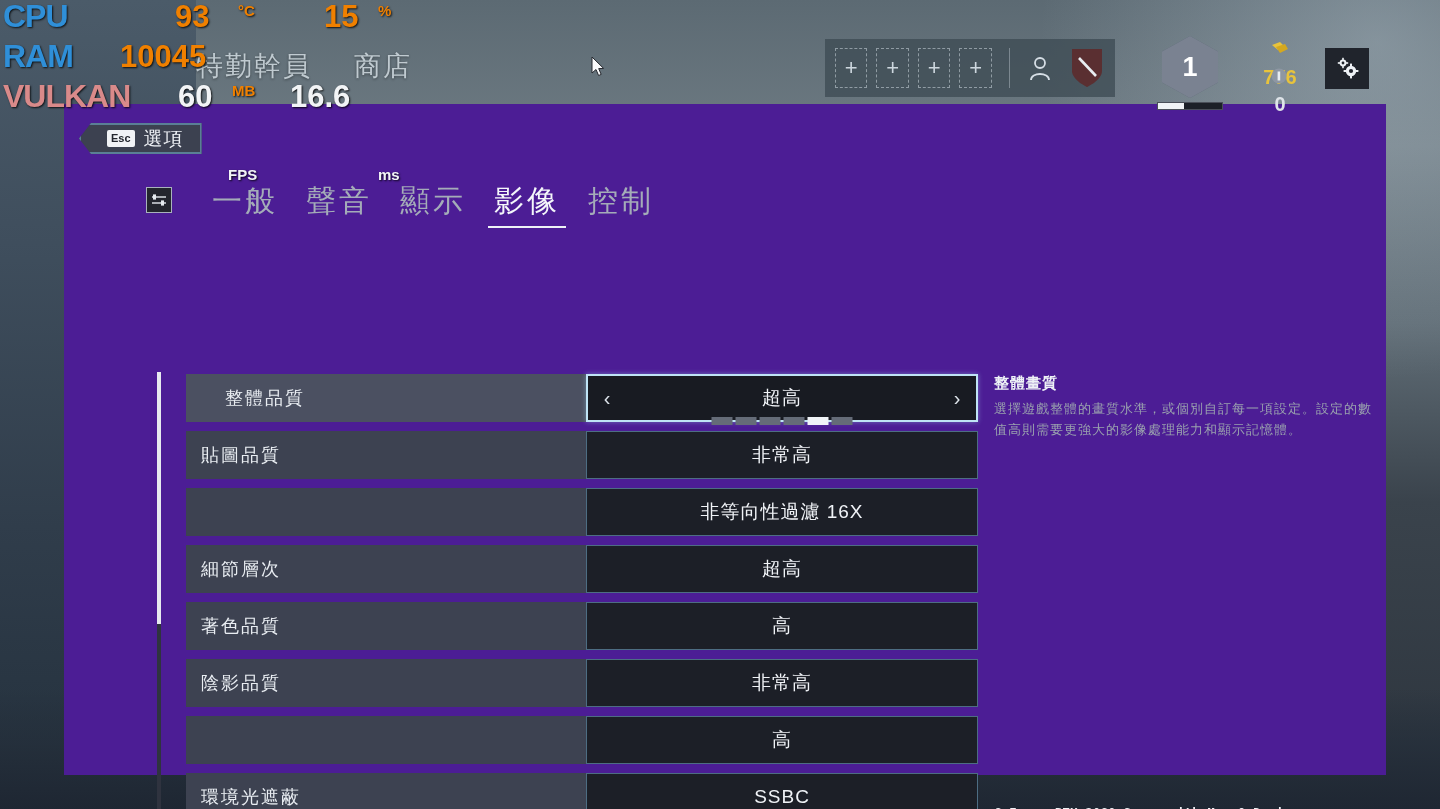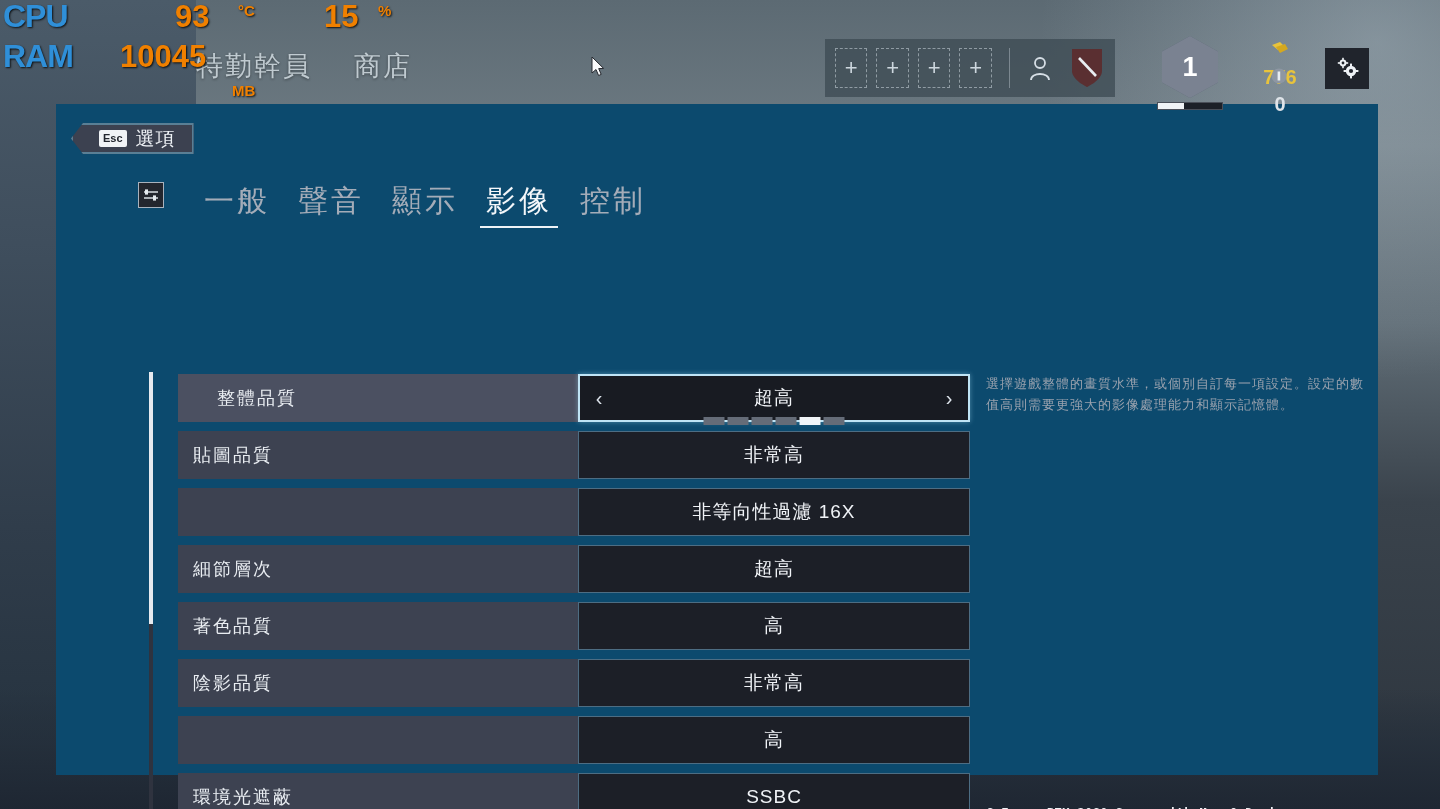--- a/index.html
+++ b/index.html
@@ -136,23 +136,23 @@
   .cur-val.credit { color: #dfe4e9; }
 
   .gear-btn {
     position: absolute; left: 505px; top: 48px;
     width: 44px; height: 41px; background: #20242c;
     display: flex; align-items: center; justify-content: center;
   }
 
   
   .panel {
-    position: absolute; left: 56px; top: 104px;
+    position: absolute; left: 64px; top: 104px;
     width: 1322px; height: 671px;
-    background: #0c4a6e;
+    background: #4c1d95;
     z-index: 20;
   }
 
   .back-btn {
     position: absolute; left: 15px; top: 19px; height: 31px;
     display: flex; align-items: center; gap: 9px;
     padding: 0 16px 0 26px;
     background: #3c4150;
     border: 2px solid #5a7f95;
     clip-path: polygon(12px 0, 100% 0, 100% 100%, 12px 100%, 0 50%);
@@ -161,21 +161,21 @@
     background: #f1f3f6; color: #23262e;
     font-size: 11px; font-weight: bold;
     padding: 2px 4px; border-radius: 2px;
     font-family: "Liberation Sans", sans-serif;
     line-height: 1.1;
   }
   .back-label { color: #eef1f5; font-size: 19px; letter-spacing: 1px; }
 
   .tabs {
     position: absolute; left: 82px; top: 78px;
-    display: flex; align-items: flex-start; gap: 0;
+    display: flex; align-items: center; gap: 0;
   }
   .tabs-ico {
     width: 26px; height: 26px; background: #23262e;
     border: 1px solid #a9b2bd;
     margin-right: 26px; margin-bottom: 9px;
     display: flex; align-items: center; justify-content: center;
   }
   .tab {
     font-size: 30px; color: #a4acb8; letter-spacing: 3px;
     padding: 0 14px 8px; position: relative; line-height: 1.25;
@@ -431,20 +431,21 @@
       <div class="row">
         <div class="row-label">環境光遮蔽</div>
         <div class="row-ctl">
           <span class="ctl-val">SSBC</span>
         </div>
       </div>
 
     </div>
 
     <div class="info">
+      <div class="info-title">整體畫質</div>
       <div class="info-body">選擇遊戲整體的畫質水準，或個別自訂每一項設定。設定的數值高則需要更強大的影像處理能力和顯示記憶體。</div>
     </div>
 
     <div class="gpu">
       <div class="gpu-name">GeForce RTX 2080 Super with Max-Q Design</div>
 
     </div>
 
   </div>
 
@@ -454,20 +455,27 @@
       <span class="perf-val orange p-cpu-t">93</span>
       <span class="perf-unit orange p-cpu-tu">°C</span>
       <span class="perf-val orange p-cpu-u">15</span>
       <span class="perf-unit orange p-cpu-uu">%</span>
     </div>
     <div class="perf-row r2">
       <span class="perf-label ram">RAM</span>
       <span class="perf-val orange p-ram">10045</span>
       <span class="perf-unit orange p-ram-u">MB</span>
     </div>
+    <div class="perf-row r3">
+      <span class="perf-label api">VULKAN</span>
+      <span class="perf-val white p-fps">60</span>
+      <span class="perf-unit white p-fps-u">FPS</span>
+      <span class="perf-val white p-ms">16.6</span>
+      <span class="perf-unit white p-ms-u">ms</span>
+    </div>
   </div>
 
   <div class="cursor">
     <svg width="16" height="22" viewBox="0 0 16 22">
       <path d="M1 1 L1 17 L5 13.5 L7.6 19.5 L10.2 18.4 L7.7 12.6 L12.6 12.4 Z" fill="#fafbfc" stroke="#25282e" stroke-width="1"></path>
     </svg>
   </div>
 
 </div>
 

